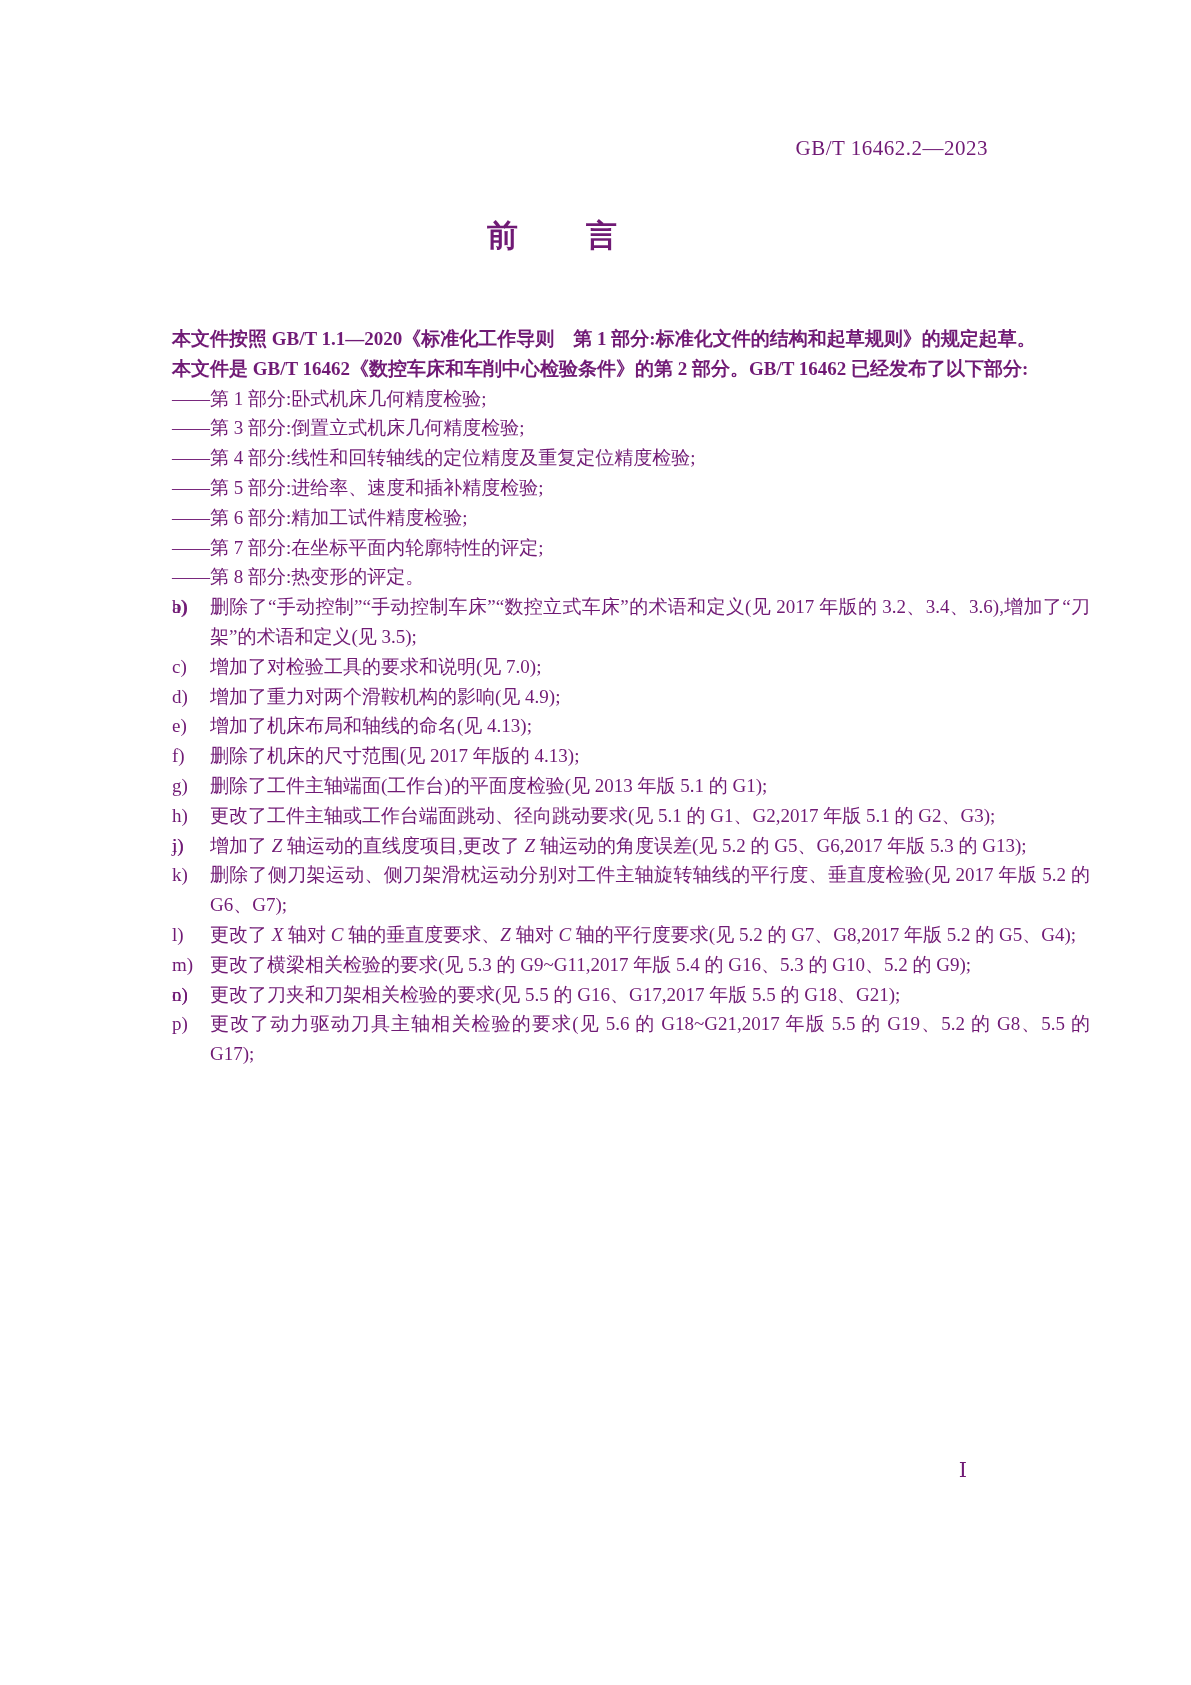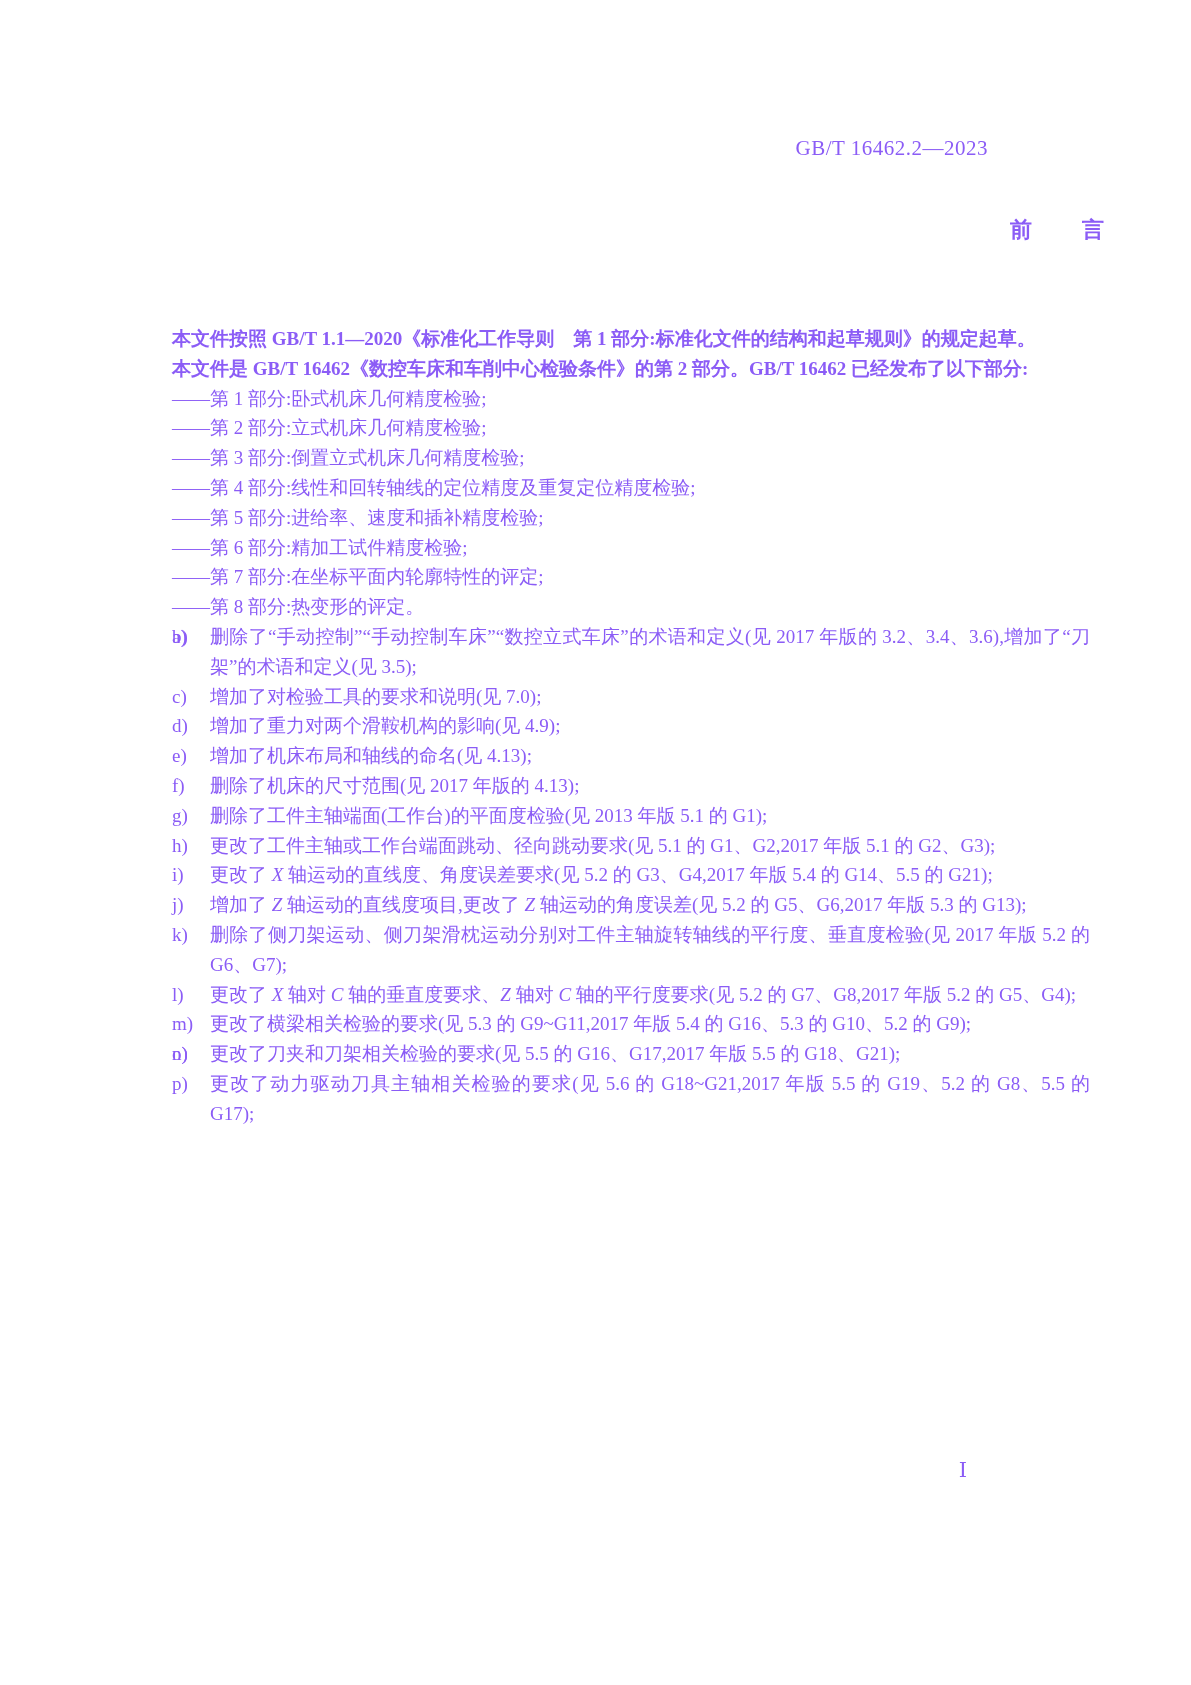--- a/index.html
+++ b/index.html
@@ -3,39 +3,39 @@
   <meta charset="utf-8">
   <style>
     * { margin: 0; padding: 0; box-sizing: border-box; }
     html, body { background: #ffffff; }
     .page {
       position: relative;
       width: 1191px;
       height: 1685px;
       margin: 0 auto;
       background: #ffffff;
-      color: #8b5cf6;
+      color: #701a75;
       font-family: "Liberation Serif", "DejaVu Serif", serif;
       overflow: hidden;
     }
     .doc-number {
       position: absolute;
       top: 136px;
       right: 203px;
       font-size: 21px;
       letter-spacing: 0.5px;
       white-space: nowrap;
     }
     .title {
       position: absolute;
       top: 215px;
       left: 0;
       width: 1106px;
-      text-align: right;
-      font-size: 22px;
+      text-align: center;
+      font-size: 31px;
       font-weight: 700;
       letter-spacing: 2px;
     }
     .content {
       position: absolute;
       top: 324px;
       left: 100px;
       width: 990px;
       font-size: 19px;
       line-height: 29.8px;
@@ -61,21 +61,20 @@
   <div class="doc-number">GB/T 16462.2—2023</div>
 
   <h1 class="title">前　　言</h1>
 
   <div class="content">
 
     <p class="para">本文件按照 GB/T 1.1—2020《标准化工作导则　第 1 部分:标准化文件的结构和起草规则》的规定起草。</p>
     <p class="para">本文件是 GB/T 16462《数控车床和车削中心检验条件》的第 2 部分。GB/T 16462 已经发布了以下部分:</p>
 
     <div class="dash-item">——第 1 部分:卧式机床几何精度检验;</div>
-    <div class="dash-item">——第 2 部分:立式机床几何精度检验;</div>
     <div class="dash-item">——第 3 部分:倒置立式机床几何精度检验;</div>
     <div class="dash-item">——第 4 部分:线性和回转轴线的定位精度及重复定位精度检验;</div>
     <div class="dash-item">——第 5 部分:进给率、速度和插补精度检验;</div>
     <div class="dash-item">——第 6 部分:精加工试件精度检验;</div>
     <div class="dash-item">——第 7 部分:在坐标平面内轮廓特性的评定;</div>
     <div class="dash-item">——第 8 部分:热变形的评定。</div>
 
 
     <div class="letter-item">
       <span class="letter-label">a)</span>
@@ -103,21 +102,20 @@
     <div class="letter-item">
       <span class="letter-label">g)</span>
       <span class="letter-text">删除了工件主轴端面(工作台)的平面度检验(见 2013 年版 5.1 的 G1);</span>
     </div>
     <div class="letter-item">
       <span class="letter-label">h)</span>
       <span class="letter-text">更改了工件主轴或工作台端面跳动、径向跳动要求(见 5.1 的 G1、G2,2017 年版 5.1 的 G2、G3);</span>
     </div>
     <div class="letter-item">
       <span class="letter-label">i)</span>
-      <span class="letter-text">更改了 <i class="axis">X</i> 轴运动的直线度、角度误差要求(见 5.2 的 G3、G4,2017 年版 5.4 的 G14、5.5 的 G21);</span>
     </div>
     <div class="letter-item">
       <span class="letter-label">j)</span>
       <span class="letter-text">增加了 <i class="axis">Z</i> 轴运动的直线度项目,更改了 <i class="axis">Z</i> 轴运动的角度误差(见 5.2 的 G5、G6,2017 年版 5.3 的 G13);</span>
     </div>
     <div class="letter-item">
       <span class="letter-label">k)</span>
       <span class="letter-text">删除了侧刀架运动、侧刀架滑枕运动分别对工件主轴旋转轴线的平行度、垂直度检验(见 2017 年版 5.2 的 G6、G7);</span>
     </div>
     <div class="letter-item">

